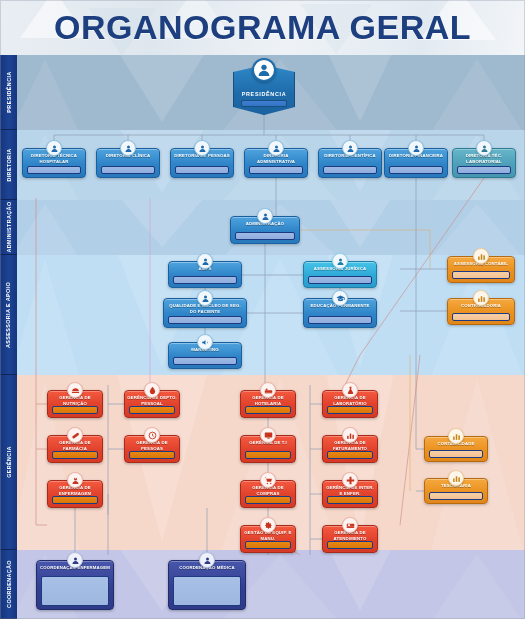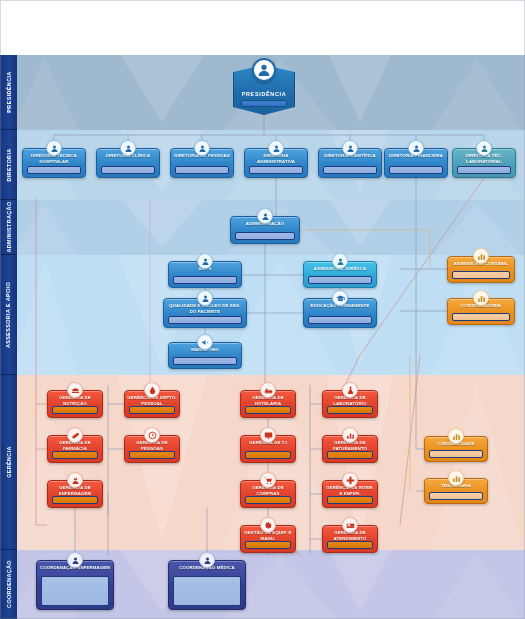--- a/index.html
+++ b/index.html
@@ -254,20 +254,28 @@
     left: 0; top: 0; width: 525px; height: 619px;
     pointer-events: none;
     box-shadow: inset 0 0 0 1px rgba(140,150,165,.35);
   }
 </style>
 </head>
 <body>
 
 <div id="page">
 
+  <div id="title-bar">
+    <div class="tri" style="left:20px;  top:-10px; border-width:0 34px 48px 34px; border-color:transparent transparent #ffffff transparent;"></div>
+    <div class="tri" style="left:88px;  top:8px;   border-width:48px 34px 0 34px; border-color:#d6e0e9 transparent transparent transparent;"></div>
+    <div class="tri" style="left:160px; top:-14px; border-width:0 36px 52px 36px; border-color:transparent transparent #f4f7fa transparent;"></div>
+    <div class="tri" style="left:300px; top:4px;   border-width:50px 36px 0 36px; border-color:#dde5ec transparent transparent transparent;"></div>
+    <div class="tri" style="left:420px; top:-12px; border-width:0 38px 52px 38px; border-color:transparent transparent #ffffff transparent;"></div>
+    <div id="title-text">ORGANOGRAMA GERAL</div>
+  </div>
 
   <div id="chart">
 
     <div id="bands-layer">
         <div class="band" style="top: 0px; height: 75px; background: rgb(159, 185, 207);">
           <div class="bg-tri" style="left: 10px; top: 4px; width: 0px; height: 0px; border-style: solid; border-width: 0px 35px 75px; border-color: transparent transparent rgba(255, 255, 255, 0.32);"></div>
           <div class="bg-tri" style="left: 115px; top: -8px; width: 0px; height: 0px; border-style: solid; border-width: 75px 47.5px 0px; border-color: rgba(255, 255, 255, 0.45) transparent transparent;"></div>
           <div class="bg-tri" style="left: 220px; top: 4px; width: 0px; height: 0px; border-style: solid; border-width: 0px 60px 75px; border-color: transparent transparent rgba(255, 255, 255, 0.32);"></div>
           <div class="bg-tri" style="left: 325px; top: -8px; width: 0px; height: 0px; border-style: solid; border-width: 75px 35px 0px; border-color: rgba(255, 255, 255, 0.45) transparent transparent;"></div>
           <div class="bg-tri" style="left: 430px; top: 4px; width: 0px; height: 0px; border-style: solid; border-width: 0px 47.5px 75px; border-color: transparent transparent rgba(255, 255, 255, 0.32);"></div>

